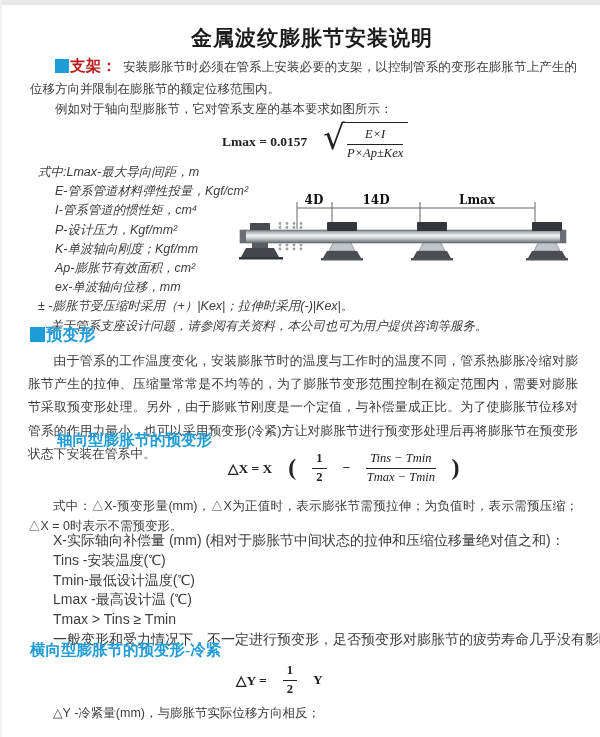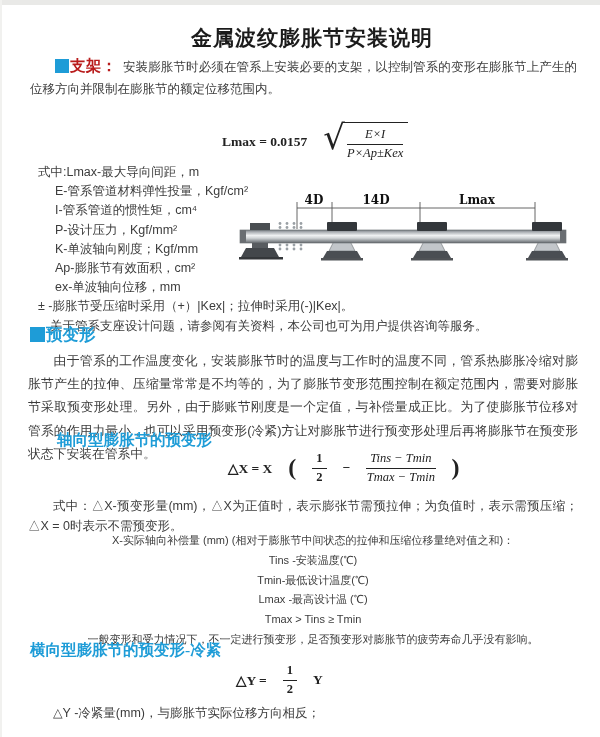--- a/index.html
+++ b/index.html
@@ -28,54 +28,55 @@
   .f-b{font-weight:bold;}
   .paren{font-size:24px;font-weight:bold;line-height:1;transform:translateY(-1px);}
   .sqrt{display:inline-flex;align-items:flex-start;}
   .sqrt .rad{font-size:34px;line-height:0.95;font-weight:400;margin-right:-3px;
              font-family:"DejaVu Sans",sans-serif;transform:translateY(-1px);}
   .sqrt .under{border-top:1.4px solid #222;padding:3px 5px 0 5px;}
   #formula1{left:222px;top:122px;}
   #formula2{left:228px;top:451px;}
   #formula3{left:236px;top:663px;}
 
-  #defs{position:absolute;left:30px;top:163px;width:330px;font-size:12.5px;}
+  #defs{position:absolute;left:30px;top:163px;width:330px;font-size:12.5px;font-style:italic;}
   #defs .def{height:19.2px;line-height:19.2px;white-space:nowrap;}
   #defs .l0{padding-left:8px;}
   #defs .l1{padding-left:25px;}
   #defs .l2{padding-left:20px;}
 
   #diagram{position:absolute;left:236px;top:192px;}
 
   .sec-h{position:absolute;font-weight:bold;color:#1e9cd7;font-family:Liberation Serif, serif;}
   #h-predeform{left:30px;top:324px;font-size:16.5px;}
   #h-predeform .sq{width:15px;height:15px;}
   #h-axial{left:57px;top:430px;font-size:15.5px;}
   #h-lateral{left:30px;top:640px;font-size:15.5px;}
   .sec-h .h-text{color:#1e9cd7;}
 
   #para-predeform{left:28px;top:349px;width:550px;line-height:23.2px;font-size:12.8px;text-indent:2em;}
   #para-shizhong{left:28px;top:496px;width:550px;line-height:20px;font-size:12.5px;text-indent:2em;}
 
-  #axial-lines{position:absolute;left:53px;top:531px;width:520px;font-size:11px;text-align:center;}
+  #axial-lines{position:absolute;left:53px;top:531px;width:520px;font-size:14px;}
   #axial-lines .al{height:19.8px;line-height:19.8px;white-space:nowrap;}
 
   #para-dy{left:53px;top:704px;width:520px;font-size:12.5px;line-height:18px;text-align:left;text-indent:0;}
 </style>
 </head>
 <body>
 
 <div class="page">
   <div class="edge-top"></div>
   <div class="edge-left"></div>
 
   <h1 id="title">金属波纹膨胀节安装说明</h1>
 
   <p class="para" id="para-support"><span class="sq"></span><span class="sec-label">支架：</span><span>安装膨胀节时必须在管系上安装必要的支架，以控制管系的变形在膨胀节上产生的位移方向并限制在膨胀节的额定位移范围内。</span></p>
 
+  <p class="para" id="para-example"><span>例如对于轴向型膨胀节，它对管系支座的基本要求如图所示：</span></p>
 
   <div id="formula1" class="formula">
     <span class="f-lhs">Lmax = 0.0157</span>
     <span class="sqrt">
       <span class="rad">√</span>
       <span class="under">
         <span class="frac">
           <span class="num f-it">E×I</span>
           <span class="den f-it">P×Ap±Kex</span>
         </span>

